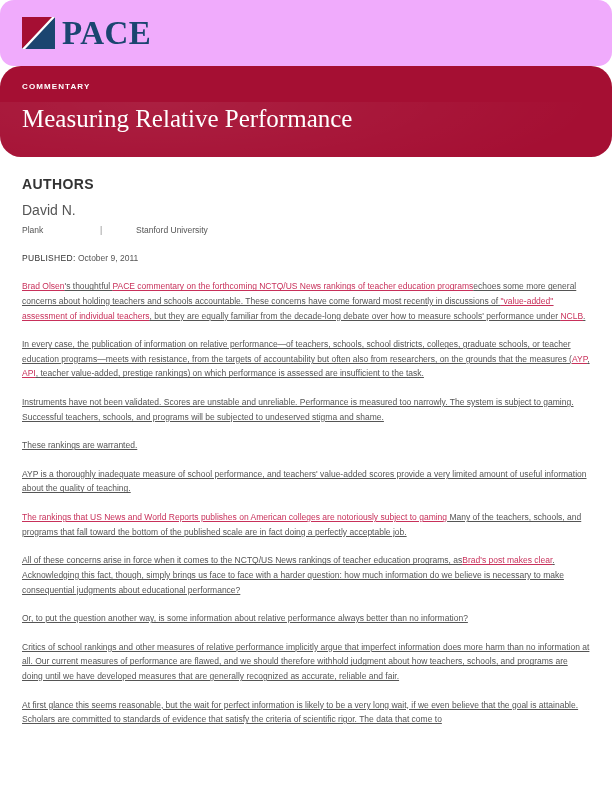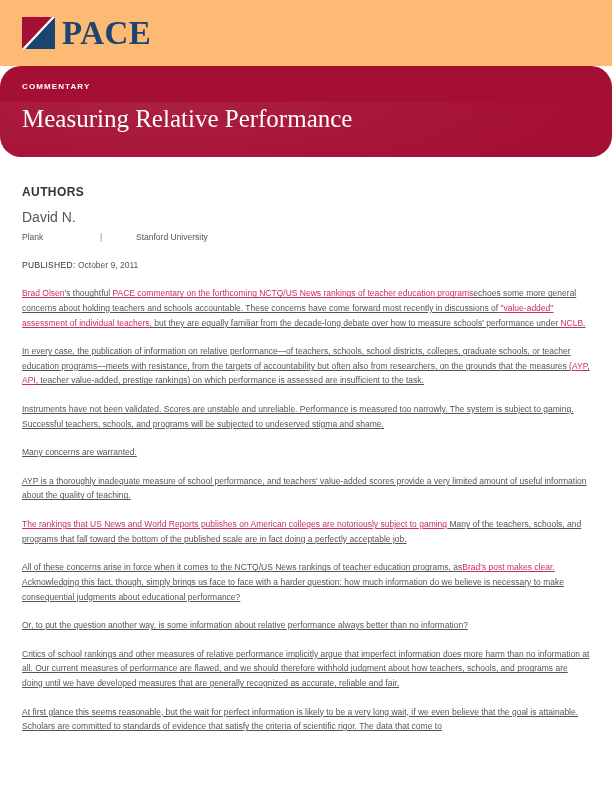--- a/index.html
+++ b/index.html
@@ -19,25 +19,26 @@
   .page {
     position: relative;
     width: 612px;
     height: 792px;
     box-sizing: border-box;
   }
 
   
   .logo-bar {
     height: 66px;
-    background: #fdba74;
+    background: #f0abfc;
     display: flex;
     align-items: center;
     padding-left: 22px;
     box-sizing: border-box;
+    border-radius: 14px;
   }
   .logo {
     display: flex;
     align-items: center;
     gap: 7px;
   }
   .logo-mark {
     width: 33px;
     height: 32px;
     display: block;
@@ -88,25 +89,25 @@
     line-height: 1.1;
   }
 
   
   .content {
     padding: 18px 22px 0 22px;
     box-sizing: border-box;
   }
 
   .meta-label {
-    font-size: 12px;
+    font-size: 14px;
     font-weight: bold;
     letter-spacing: 0.4px;
     color: #333333;
-    margin: 10px 0 6px 0;
+    margin: 1px 0 6px 0;
   }
   .author-block {
     margin: 0 0 16px 0;
   }
   .author-name {
     font-size: 14px;
     color: #555555;
     line-height: 1.75;
     display: block;
   }
@@ -183,21 +184,21 @@
       <span class="pub-label">PUBLISHED:</span>
       <span>October 9, 2011</span>
     </div>
 
     <p class="body"><a class="link" href="#">Brad Olsen</a><span>'s thoughtful </span><a class="link" href="#">PACE commentary on the forthcoming NCTQ/US News rankings of teacher education programs</a><span>echoes some more general concerns about holding teachers and schools accountable. These concerns have come forward most recently in discussions of </span><a class="link" href="#">"value-added" assessment of individual teachers</a><span>, but they are equally familiar from the decade-long debate over how to measure schools' performance under </span><a class="link" href="#">NCLB</a><span>.</span></p>
 
     <p class="body"><span>In every case, the publication of information on relative performance—of teachers, schools, school districts, colleges, graduate schools, or teacher education programs—meets with resistance, from the targets of accountability but often also from researchers, on the grounds that the measures (</span><a class="link" href="#">AYP</a><span>, </span><a class="link" href="#">API</a><span>, teacher value-added, prestige rankings) on which performance is assessed are insufficient to the task.</span></p>
 
     <p class="body">Instruments have not been validated. Scores are unstable and unreliable. Performance is measured too narrowly. The system is subject to gaming. Successful teachers, schools, and programs will be subjected to undeserved stigma and shame.</p>
 
-    <p class="body">Many concerns are warranted.</p>
+    <p class="body">These rankings are warranted.</p>
 
     <p class="body">AYP is a thoroughly inadequate measure of school performance, and teachers' value-added scores provide a very limited amount of useful information about the quality of teaching.</p>
 
     <p class="body"><a class="link" href="#">The rankings that US News and World Reports publishes on American colleges are notoriously subject to gaming</a><span> Many of the teachers, schools, and programs that fall toward the bottom of the published scale are in fact doing a perfectly acceptable job.</span></p>
 
     <p class="body"><span>All of these concerns arise in force when it comes to the NCTQ/US News rankings of teacher education programs, as</span><a class="link" href="#">Brad's post makes clear</a><span>. Acknowledging this fact, though, simply brings us face to face with a harder question: how much information do we believe is necessary to make consequential judgments about educational performance?</span></p>
 
     <p class="body">Or, to put the question another way, is some information about relative performance always better than no information?</p>
 
     <p class="body">Critics of school rankings and other measures of relative performance implicitly argue that imperfect information does more harm than no information at all. Our current measures of performance are flawed, and we should therefore withhold judgment about how teachers, schools, and programs are doing until we have developed measures that are generally recognized as accurate, reliable and fair.</p>

